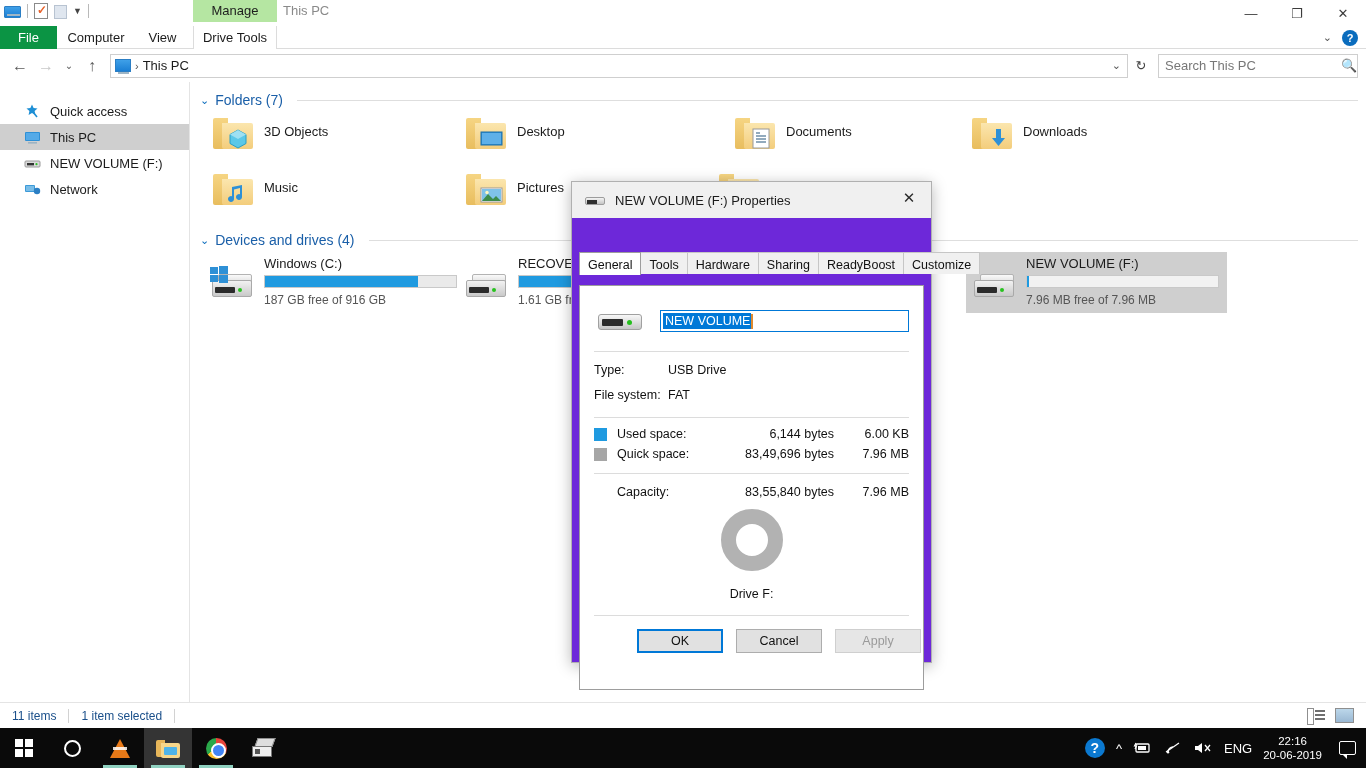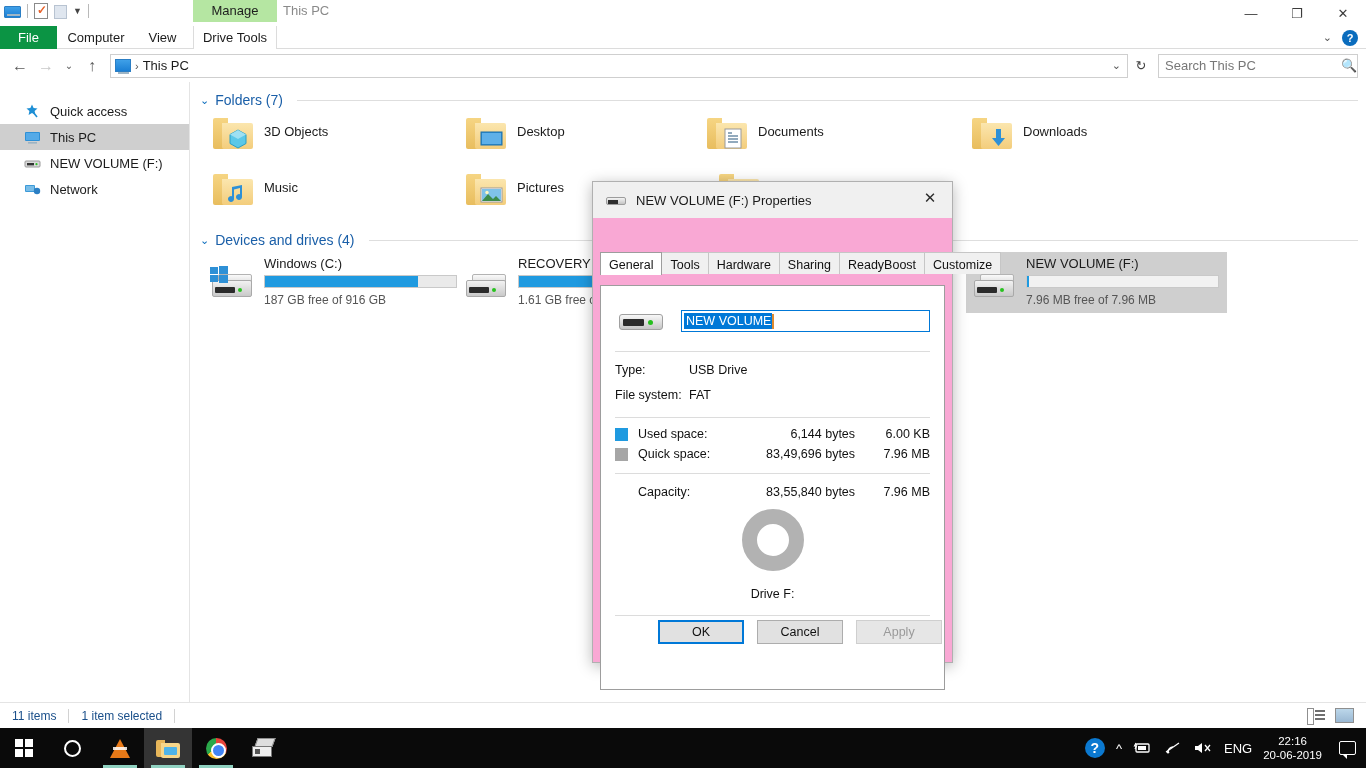--- a/index.html
+++ b/index.html
@@ -113,22 +113,22 @@
                display:flex; align-items:center; font-size:12px; color:#1a4f8a; }
   .sb-items { padding-left:12px; } .sb-sep { width:1px;height:14px;background:#d2d2d2;margin:0 12px;}
   .sb-right { margin-left:auto; display:flex; align-items:center; gap:10px; padding-right:12px;}
   .viewic { width:18px; height:15px; position:relative; }
   .viewic.details::before { content:""; position:absolute; left:0; top:0; width:5px; height:15px; border:1px solid #8f8f8f;}
   .viewic.details::after { content:""; position:absolute; left:8px; top:2px; width:10px; height:2px; background:#6f6f6f;
                            box-shadow:0 4px 0 #6f6f6f, 0 8px 0 #6f6f6f;}
   .viewic.thumbs { border:1px solid #8f8f8f; background:linear-gradient(#bcd7ea,#9ab8d3); width:19px;}
 
   
-  #dialog { position:absolute; left:592px; top:181px; width:361px; height:482px;
-            background:#f9a8d4; border:1px solid #b0b0b0; box-shadow:0 3px 14px rgba(0,0,0,.28); }
+  #dialog { position:absolute; left:571px; top:181px; width:361px; height:482px;
+            background:#6d28d9; border:1px solid #b0b0b0; box-shadow:0 3px 14px rgba(0,0,0,.28); }
   .dlg-title { height:36px; display:flex; align-items:center; padding-left:12px; gap:9px; background:#f0f0f0;}
   .dlg-title .t { font-size:13px; color:#1b1b1b; }
   .dlg-close { position:absolute; right:0; top:0; width:44px; height:32px; display:flex;
                align-items:center; justify-content:center; font-size:15px; color:#2b2b2b;}
   .dlg-drv-ic { width:22px; height:16px; position:relative; }
   .dlg-drv-ic .b { position:absolute; left:1px; top:5px; width:20px; height:8px;
                    background:linear-gradient(#f4f4f4,#c4c4c4); border:1px solid #9d9d9d; border-radius:2px;}
   .dlg-drv-ic .s { position:absolute; left:3px; top:8px; width:10px; height:4px; background:#2e2e2e;}
 
   .tabs { display:flex; padding-left:7px; height:33px; position:relative;margin-top:34px; }
@@ -162,21 +162,21 @@
   .sp-h { width:78px; text-align:right; }
 
   .cap-row { display:flex; font-size:12.5px; color:#111; margin-top:11px; padding-left:23px;}
   .cap-name { width:116px; } .cap-bytes { width:110px; text-align:right;} .cap-h { width:78px; text-align:right;}
 
   .donut-wrap { display:flex; flex-direction:column; align-items:center; margin-top:10px;}
   .donut { width:62px; height:62px; border-radius:50%; border:15px solid #b2b2b2; }
   .drive-cap-label { font-size:12.5px; color:#111; margin-top:16px; }
 
   .dlg-buttons { position:absolute; bottom:0; left:0; right:0; height:42px; display:flex;
-                 justify-content:flex-end; align-items:flex-start; gap:13px; padding-right:10px; }
+                 justify-content:flex-end; align-items:center; gap:13px; padding-right:10px; }
   .btn { width:86px; height:24px; font-size:12.5px; border:1px solid #adadad; background:#e1e1e1;
          color:#111; display:flex; align-items:center; justify-content:center; font-family:inherit; }
   .btn.primary { border:2px solid #0078d7; background:#e1e1e1; }
   .btn.disabled { color:#9a9a9a; background:#e6e6e6; border-color:#cfcfcf; }
 
   
   #taskbar { position:absolute; left:0; right:0; bottom:0; height:40px; background:#0a0a0a;
              display:flex; align-items:center; }
   .tb-btn { width:48px; height:40px; display:flex; align-items:center; justify-content:center; position:relative;}
   .tb-btn.active { background:#343434; }
@@ -334,21 +334,21 @@
           <span class="folder-ic">
             <span class="folder-back"></span>
               <span class="folder-front"></span>
             <svg class="folder-emb" viewBox="0 0 25 22">
                 <rect x="2" y="5" width="21" height="13" fill="#2e90d6" stroke="#1d6ea8"></rect>
                 <rect x="3" y="6" width="19" height="11" fill="#5fb0e8"></rect>
               </svg>
           </span>
           <span class="label">Desktop</span>
         </div>
-        <div class="tile" style="left:516px; top:32px;">
+        <div class="tile" style="left:544px; top:32px;">
           <span class="folder-ic">
             <span class="folder-back"></span>
               <span class="folder-front"></span>
             <svg class="folder-emb" viewBox="0 0 25 22">
                 <rect x="5" y="2" width="16" height="19" fill="#fff" stroke="#9a9a9a"></rect>
                 <path d="M8 6h4M8 9h10M8 12h10M8 15h10" stroke="#6f8fa8" stroke-width="1.3"></path>
               </svg>
           </span>
           <span class="label">Documents</span>
         </div>

